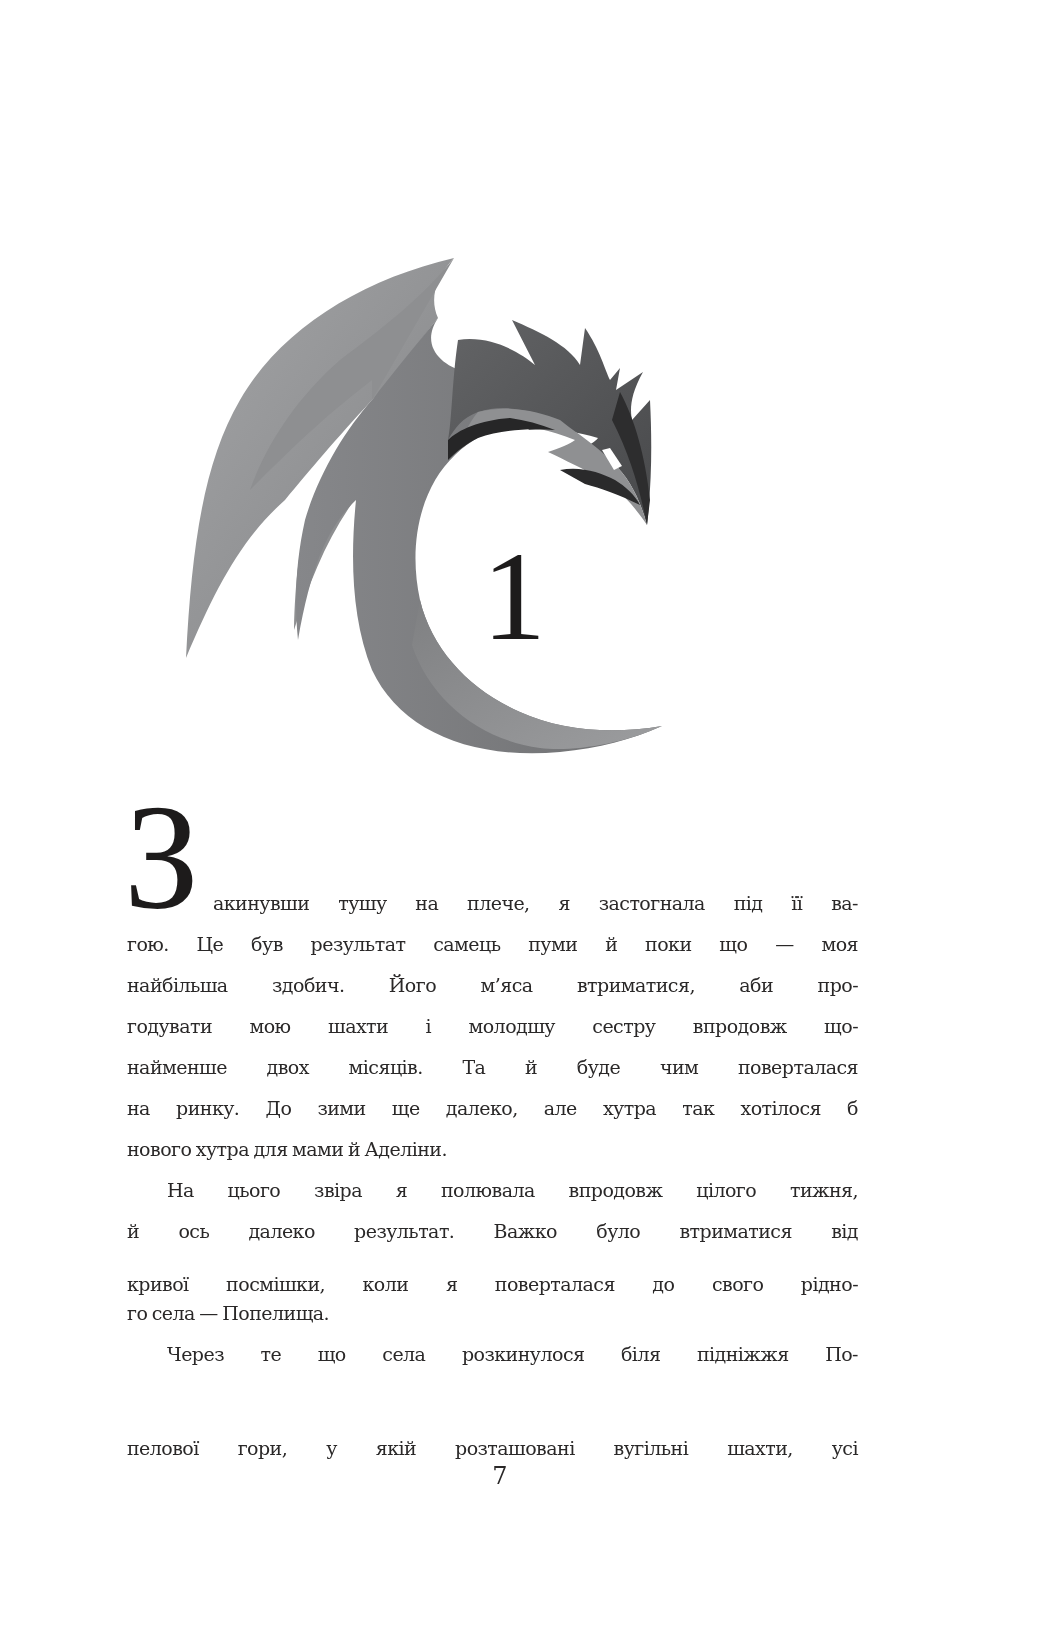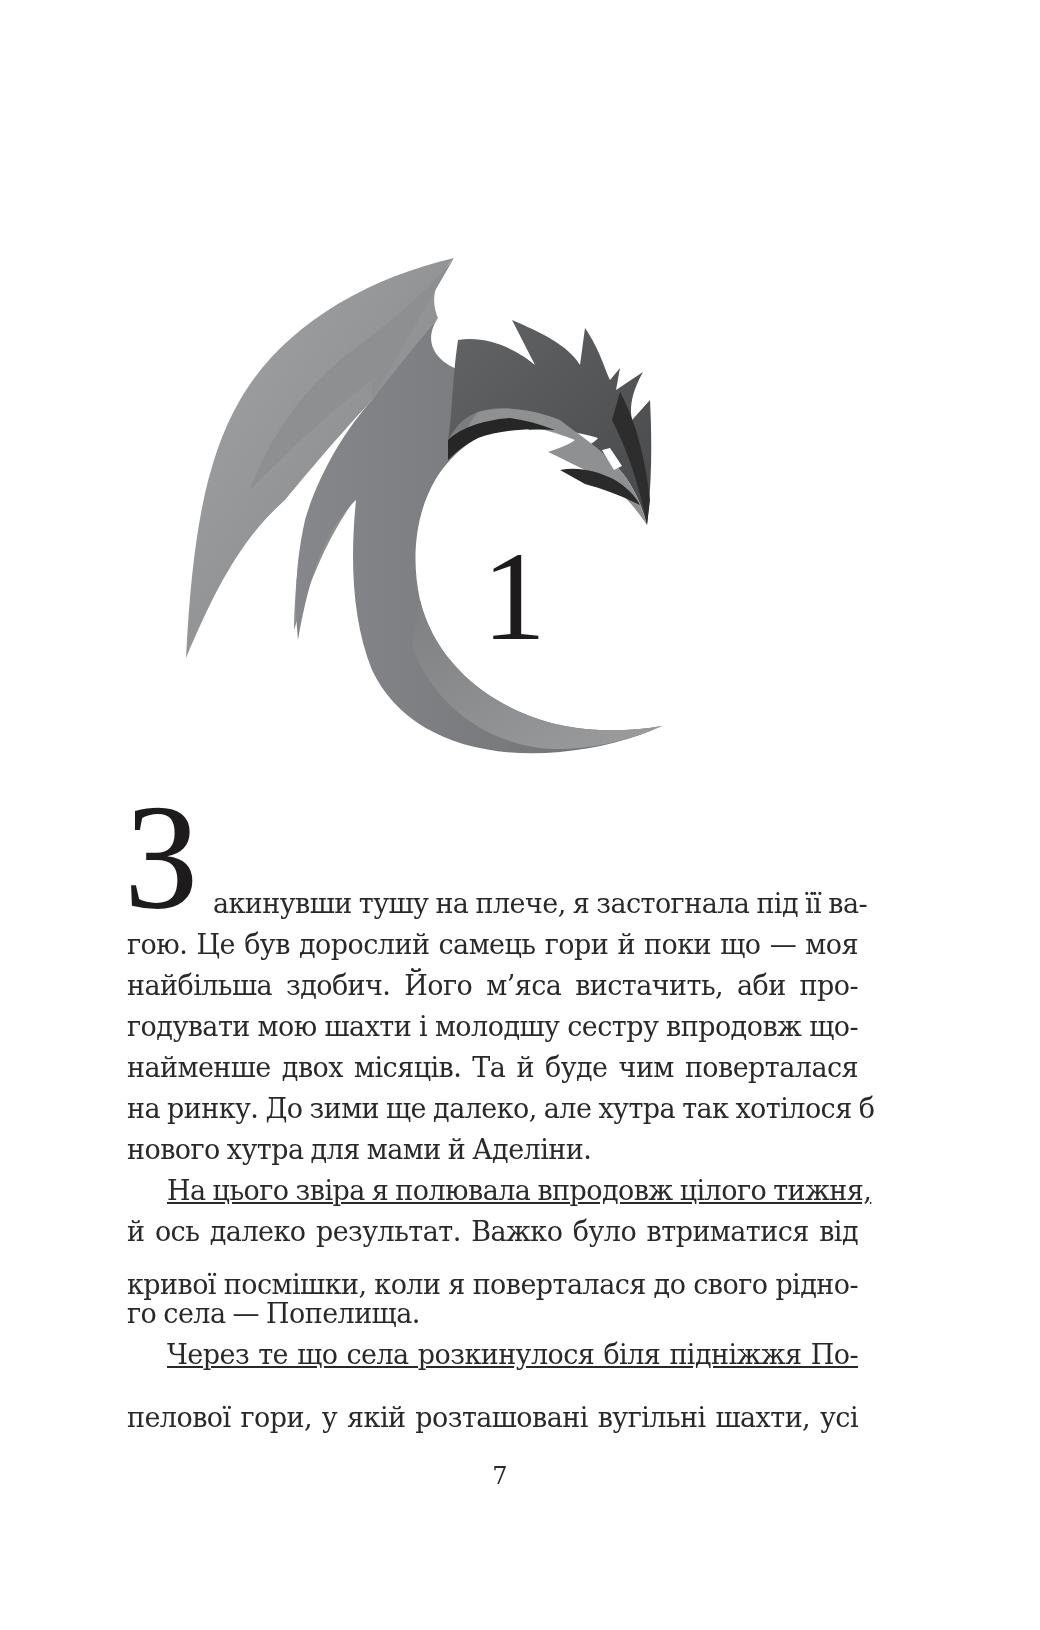--- a/index.html
+++ b/index.html
@@ -10,26 +10,26 @@
     position: absolute; left: 472px; top: 532px; width: 84px; text-align: center;
     font-family: "Liberation Serif", "DejaVu Serif", serif; font-size: 128px; line-height: 128px;
     color: #1d1b1b; font-weight: normal;
   }
   .body-text {
     position: absolute; left: 127px; top: 0; width: 731px;
     font-family: "DejaVu Serif", "Liberation Serif", serif; color: #2a2828;
   }
   .line {
     position: absolute; left: 0; width: 731px; height: 41px;
-    font-size: 27px; line-height: 41px; white-space: nowrap;
+    font-size: 19px; line-height: 41px; white-space: nowrap;
     text-align: justify; text-align-last: justify; letter-spacing: -0.55px;
     word-spacing: -1px;
   }
   .line.last { text-align-last: left; }
-  .line.indent { left: 40px; width: 691px; text-decoration: underline; }
+  .line.indent { left: 40px; width: 691px; }
   .line.after-cap { left: 86px; width: 645px; }
   .drop-cap {
     position: absolute; left: 124px; top: 782px;
     font-family: "Liberation Serif", "DejaVu Serif", serif; font-size: 150px; line-height: 150px;
     color: #1d1b1b;
   }
   .page-number {
     position: absolute; left: 470px; top: 1462px; width: 60px; text-align: center;
     font-family: "DejaVu Serif", "Liberation Serif", serif; font-size: 24px; color: #2a2828;
   }
@@ -79,28 +79,28 @@
 
     <path d="M455,480 C430,520 425,590 450,640 C475,690 530,710 580,712 C520,690 480,650 470,600 C462,560 470,520 490,488 Z" fill="#ffffff" opacity="0"></path>
   </svg>
 
   <div class="chapter-number">1</div>
 
   <div class="drop-cap">З</div>
 
   <div class="body-text">
     <div class="line after-cap" style="top:883px">акинувши тушу на плече, я застогнала під її ва-</div>
-    <div class="line" style="top:924px">гою. Це був дорослий самець гори й поки що — моя</div>
-    <div class="line" style="top:965px">найбільша здобич. Його м’яса вистачить, аби про-</div>
+    <div class="line" style="top:924px">гою. Це був результат самець пуми й поки що — моя</div>
+    <div class="line" style="top:965px">найбільша здобич. Його м’яса втриматися, аби про-</div>
     <div class="line" style="top:1006px">годувати мою шахти і молодшу сестру впродовж що-</div>
     <div class="line" style="top:1047px">найменше двох місяців. Та й буде чим поверталася</div>
     <div class="line" style="top:1088px">на ринку. До зими ще далеко, але хутра так хотілося б</div>
     <div class="line last" style="top:1129px">нового хутра для мами й Аделіни.</div>
     <div class="line indent" style="top:1170px">На цього звіра я полювала впродовж цілого тижня,</div>
     <div class="line" style="top:1211px">й ось далеко результат. Важко було втриматися від</div>
     <div class="line" style="top:1264px">кривої посмішки, коли я поверталася до свого рідно-</div>
     <div class="line last" style="top:1293px">го села — Попелища.</div>
     <div class="line indent" style="top:1334px">Через те що села розкинулося біля підніжжя По-</div>
-    <div class="line" style="top:1397px">пелової гори, у якій розташовані вугільні шахти, усі</div>
+    <div class="line" style="top:1428px">пелової гори, у якій розташовані вугільні шахти, усі</div>
   </div>
 
   <div class="page-number">7</div>
 </div>
 
 </body></html>

